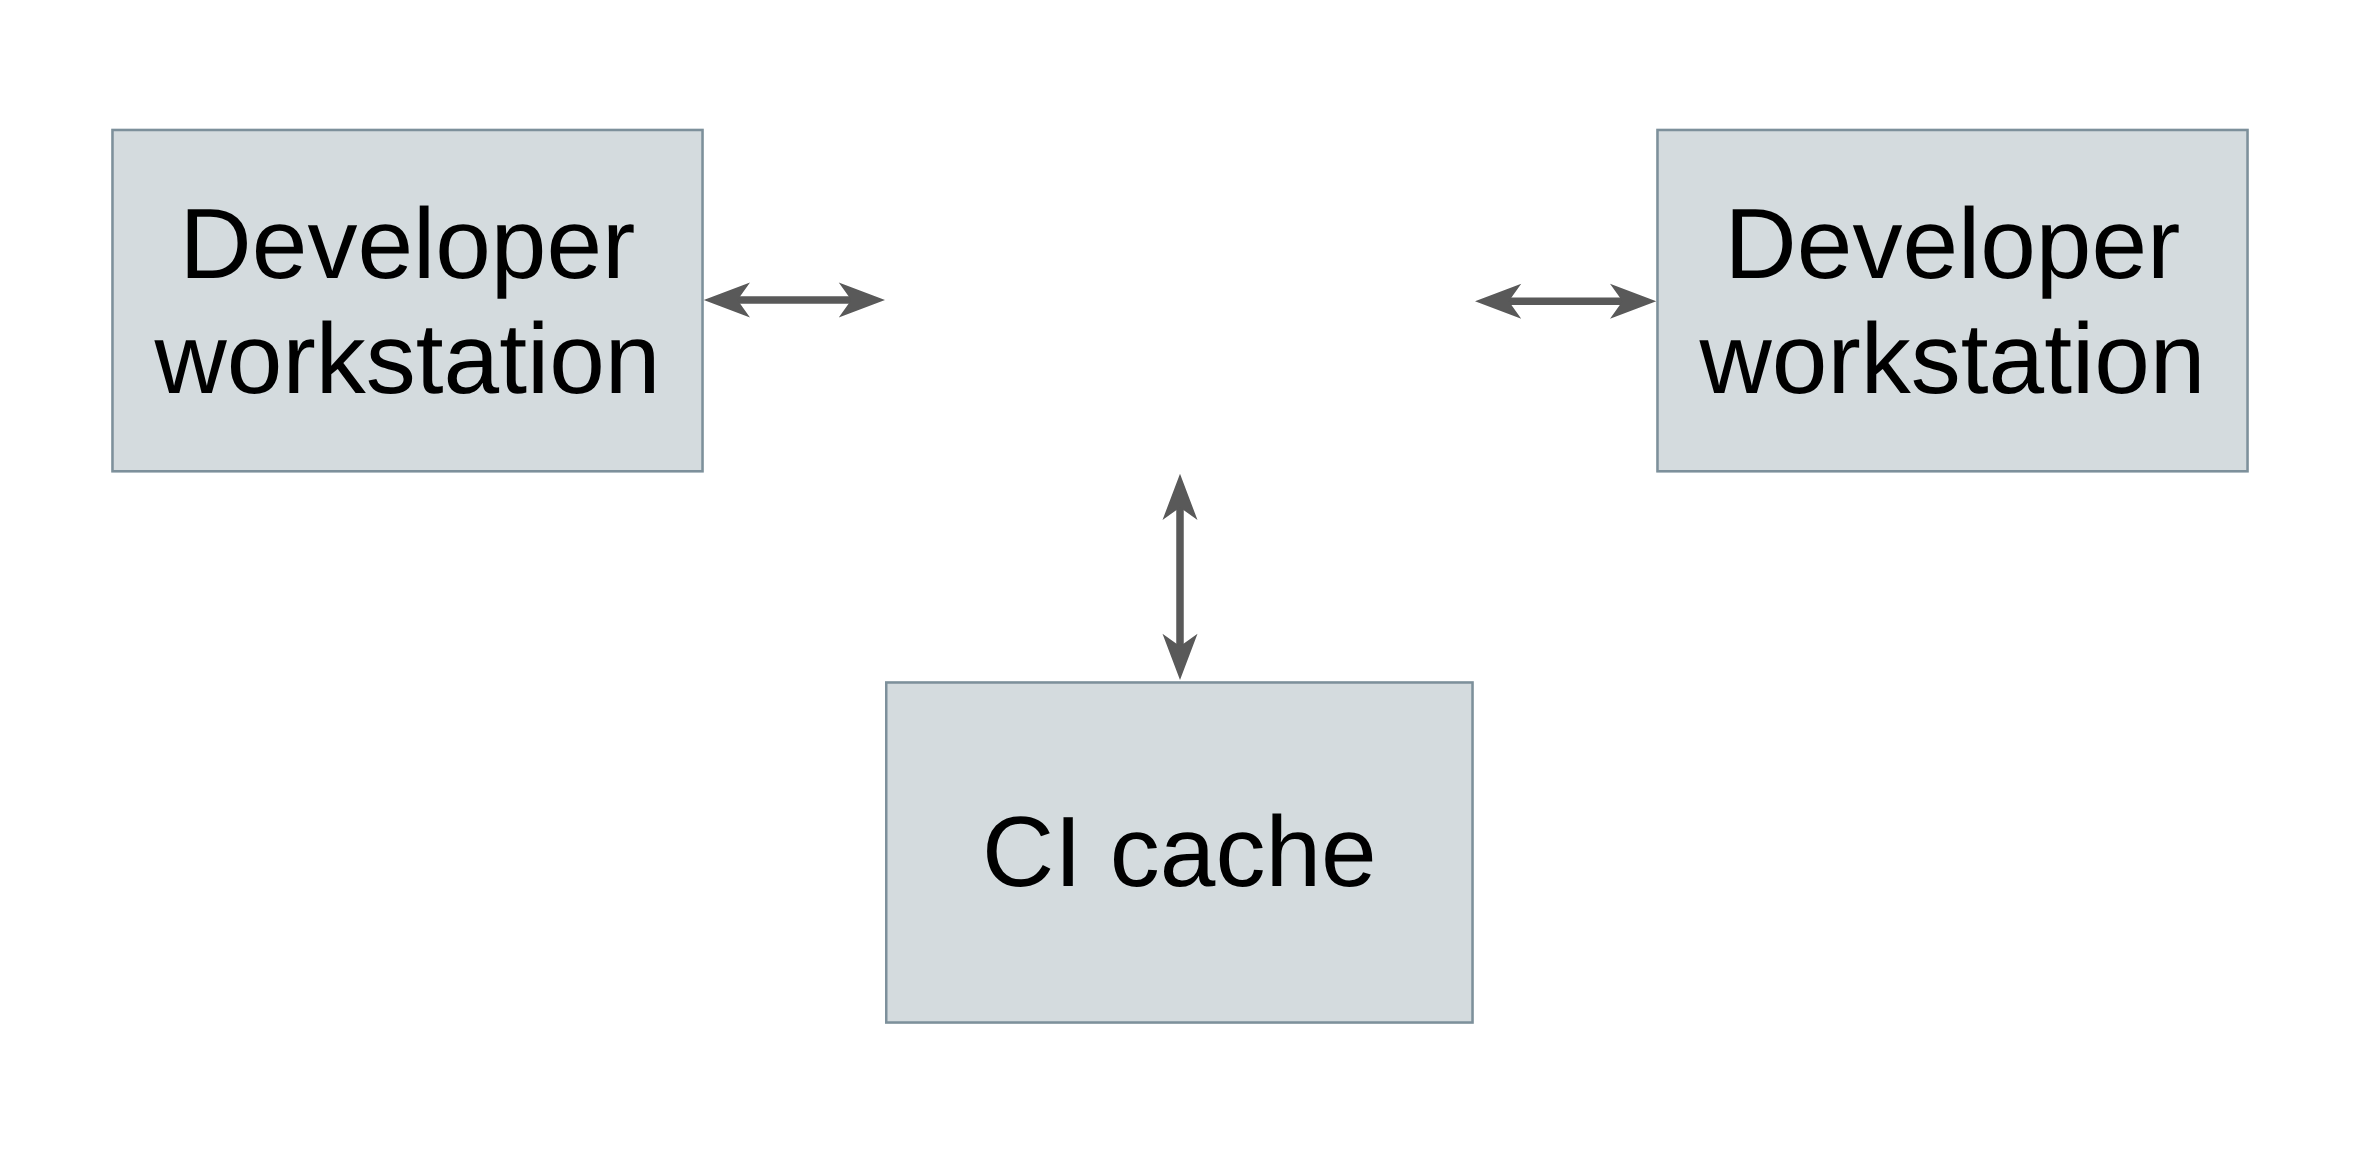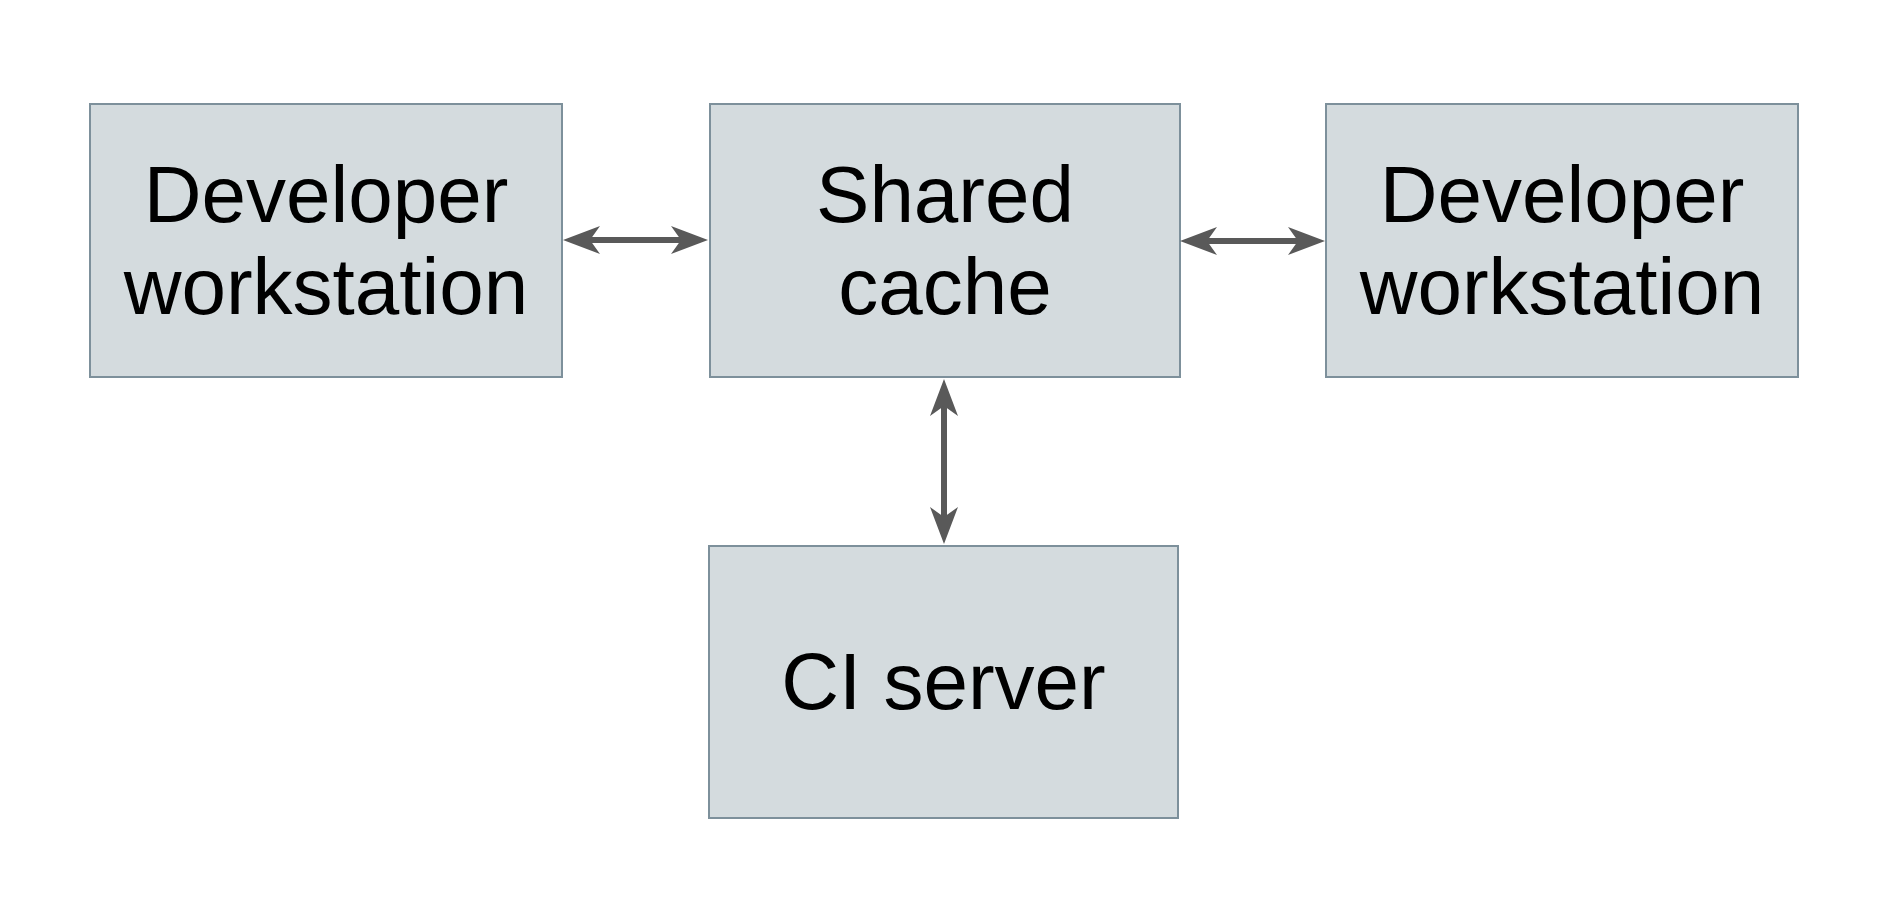--- a/index.html
+++ b/index.html
@@ -54,30 +54,27 @@
 </style>
 </head>
 <body>
 
 <div class="canvas">
 
   <div class="node node-left">
     <span class="label">Developer workstation</span>
   </div>
 
-  <div class="node node-center">
-    <span class="label">Shared cache</span>
-  </div>
 
   <div class="node node-right">
     <span class="label">Developer workstation</span>
   </div>
 
   <div class="node node-bottom">
-    <span class="label">CI server</span>
+    <span class="label">CI cache</span>
   </div>
 
   <svg class="arrow arrow-h-left" width="145" height="30" viewBox="0 0 145 30" aria-hidden="true">
     <rect x="25" y="12" width="95" height="6" fill="currentColor"></rect>
     <polygon points="0,15 37,1 27,15 37,29" fill="currentColor"></polygon>
     <polygon points="145,15 108,1 118,15 108,29" fill="currentColor"></polygon>
   </svg>
 
   <svg class="arrow arrow-h-right" width="145" height="30" viewBox="0 0 145 30" aria-hidden="true">
     <rect x="25" y="12" width="95" height="6" fill="currentColor"></rect>

